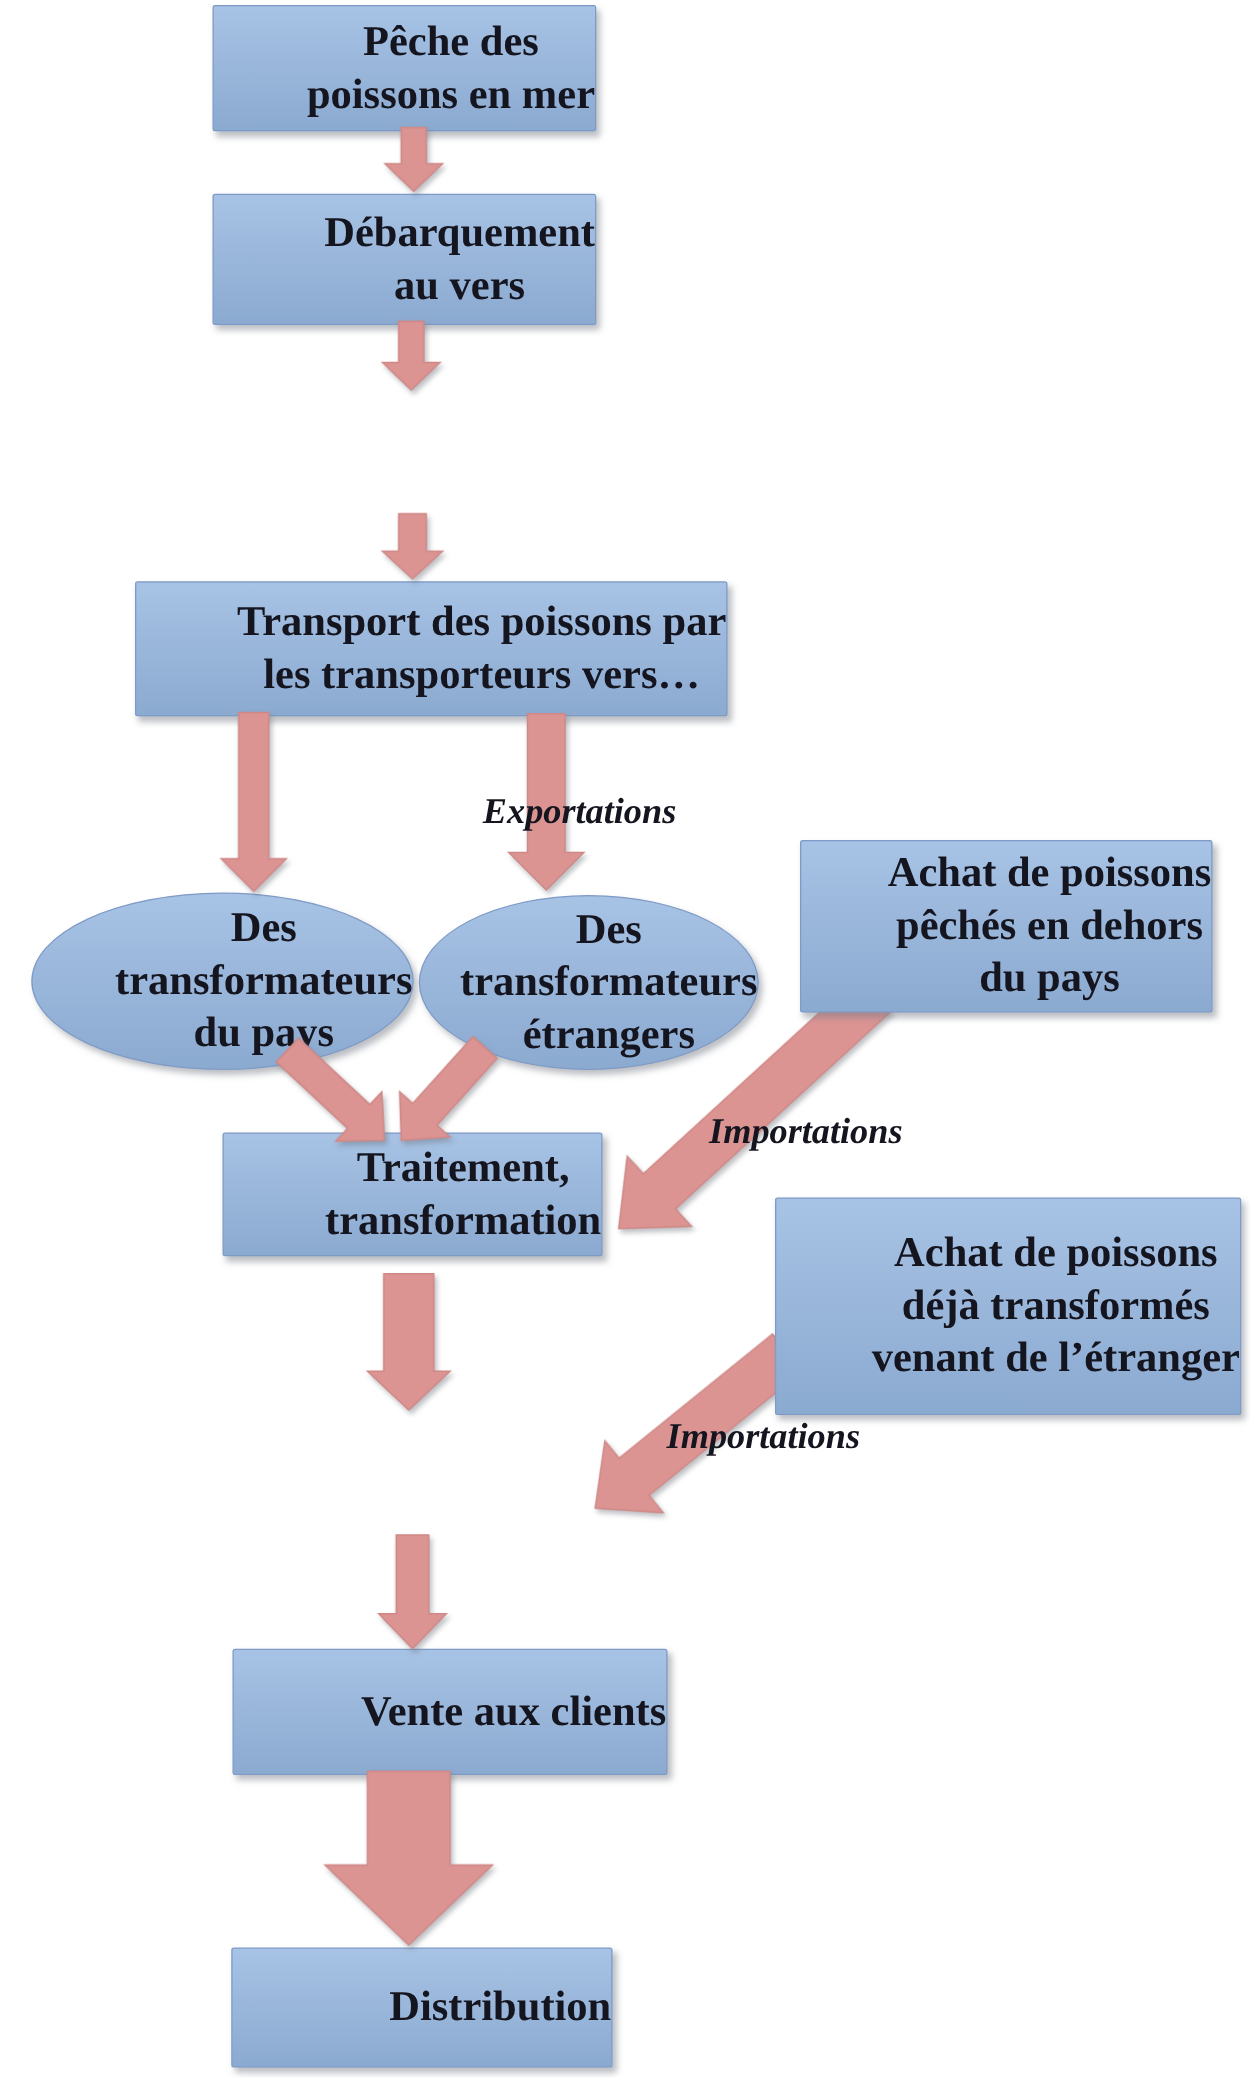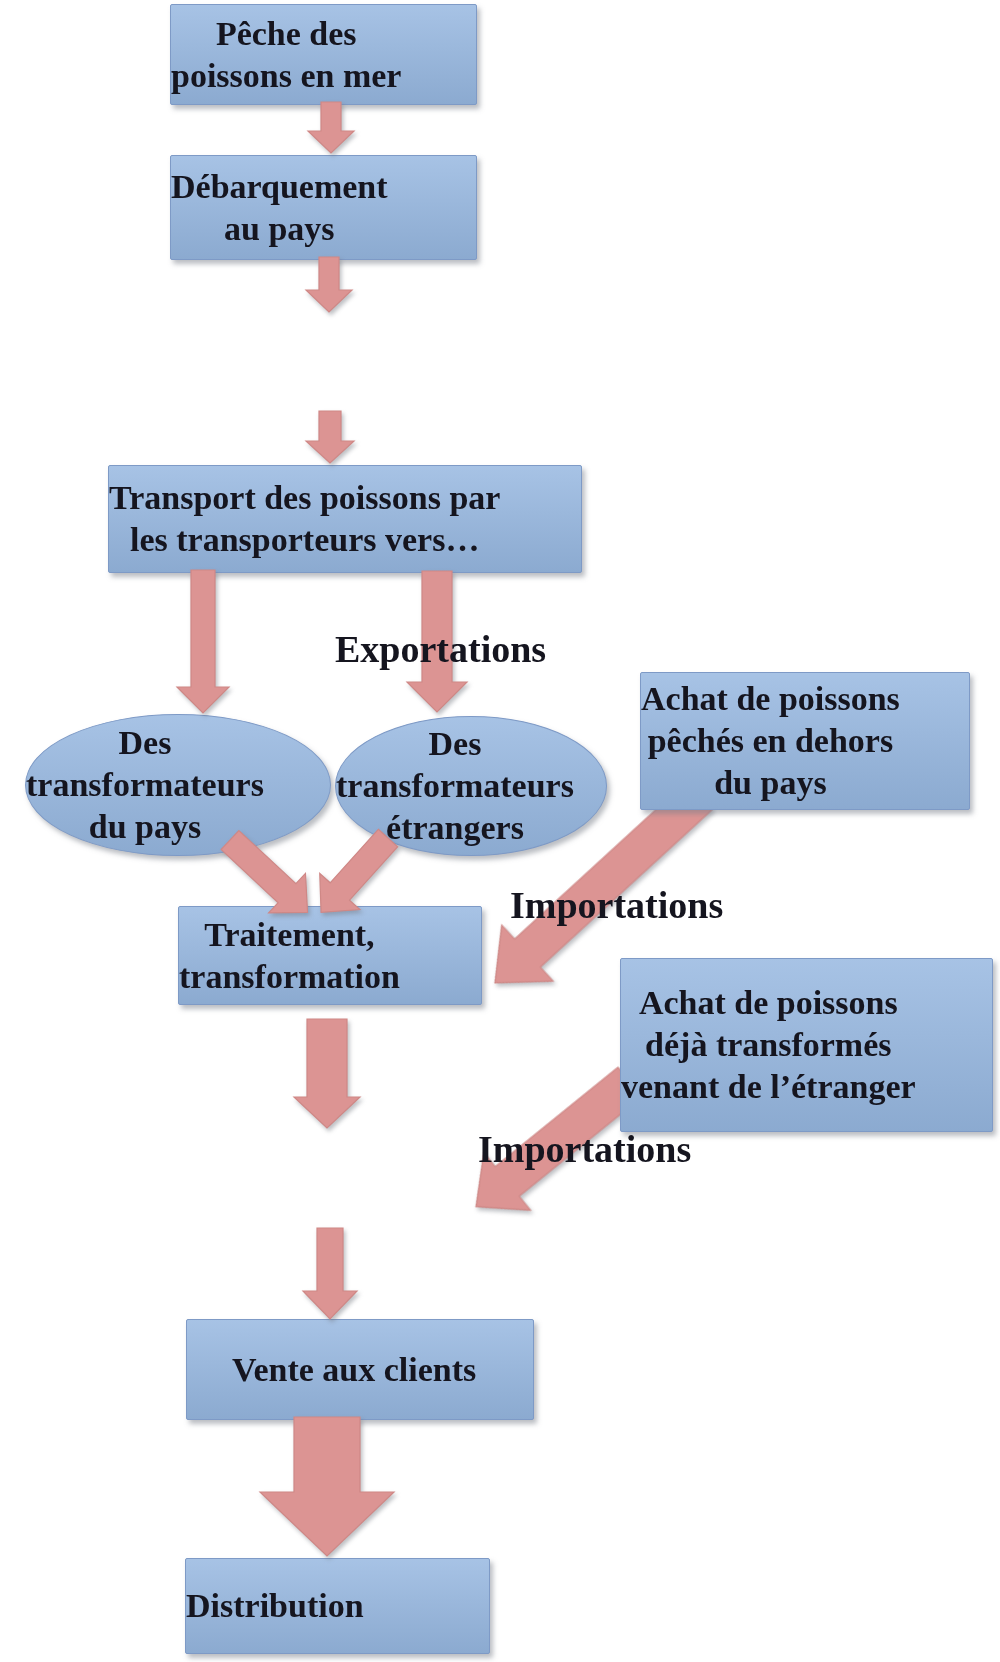--- a/index.html
+++ b/index.html
@@ -6,32 +6,32 @@
   body{width:1000px;height:1662px;position:relative;overflow:hidden;
        font-family:"Liberation Serif","DejaVu Serif",serif;}
   .canvas{position:absolute;inset:0;width:1000px;height:1662px;}
 
   svg.arrow-layer{position:absolute;left:0;top:0;width:1000px;height:1662px;pointer-events:none;}
   #arrows-under{z-index:1;}
   #arrows-over{z-index:3;}
   .arrow{fill:var(--arrow-fill,#dc9493);stroke:var(--arrow-border,#cf8886);stroke-width:1.2;}
   .arrow-g{filter:drop-shadow(2px 3px 2px rgba(110,115,125,.45));}
 
-  .node{position:absolute;z-index:2;display:flex;align-items:center;justify-content:flex-start;
+  .node{position:absolute;z-index:2;display:flex;align-items:center;justify-content:flex-end;
         text-align:center;color:var(--ink,#15151f);font-weight:bold;font-size:34px;line-height:42px;
         background-color:var(--node-fill,#96b7e0);
         background-image:linear-gradient(180deg,rgba(255,255,255,.16),rgba(0,0,0,.07));
         border:1px solid var(--node-border,#7e9ac6);
         box-shadow:3px 4px 5px rgba(120,125,135,.5);}
   .box{border-radius:2px;}
   .ellipse{border-radius:50%;}
   .node-label{white-space:pre-line;}
 
   .flow-label{position:absolute;z-index:4;text-align:right;color:var(--ink,#15151f);
-              font-weight:bold;font-size:38px;line-height:46px;}
+              font-weight:bold;font-size:29px;line-height:46px;font-style:italic;}
 
   
   #n-peche        {left:170px;top:4px;   width:305px;height:99px;}
   #n-debarq       {left:170px;top:155px; width:305px;height:103px;}
   #n-mareyeurs    {left:137px;top:315px; width:351px;height:97px;}
   #n-transport    {left:108px; top:465px; width:472px;height:106px;}
   #n-ell-pays     {left:25px; top:714px; width:304px;height:140px;}
   #n-ell-etr      {left:335px;top:716px; width:270px;height:138px;}
   #n-achat1       {left:640px;top:672px; width:328px;height:136px;}
   #n-traitement   {left:178px;top:906px; width:302px;height:97px;}
@@ -59,21 +59,21 @@
       </g>
     </g>
   </svg>
 
   <div class="node box" id="n-peche">
     <span class="node-label">Pêche des
 poissons en mer</span>
   </div>
   <div class="node box" id="n-debarq">
     <span class="node-label">Débarquement
-au pays</span>
+au vers</span>
   </div>
   <div class="node box" id="n-transport">
     <span class="node-label">Transport des poissons par
 les transporteurs vers…</span>
   </div>
   <div class="node ellipse" id="n-ell-pays">
     <span class="node-label">Des
 transformateurs
 du pays</span>
   </div>

